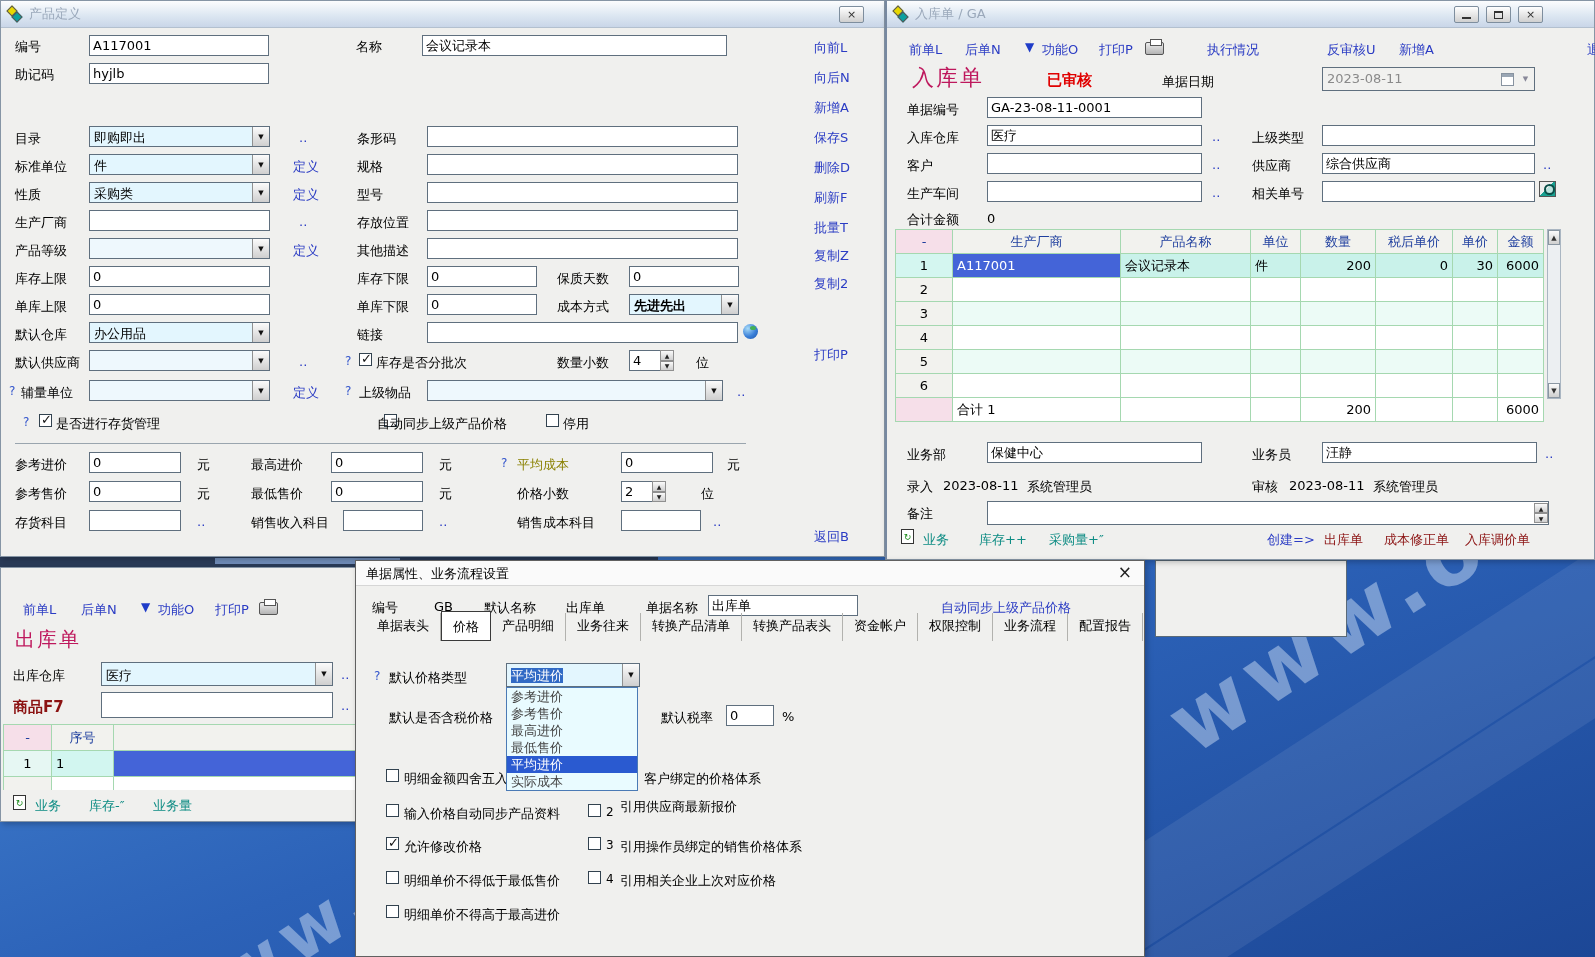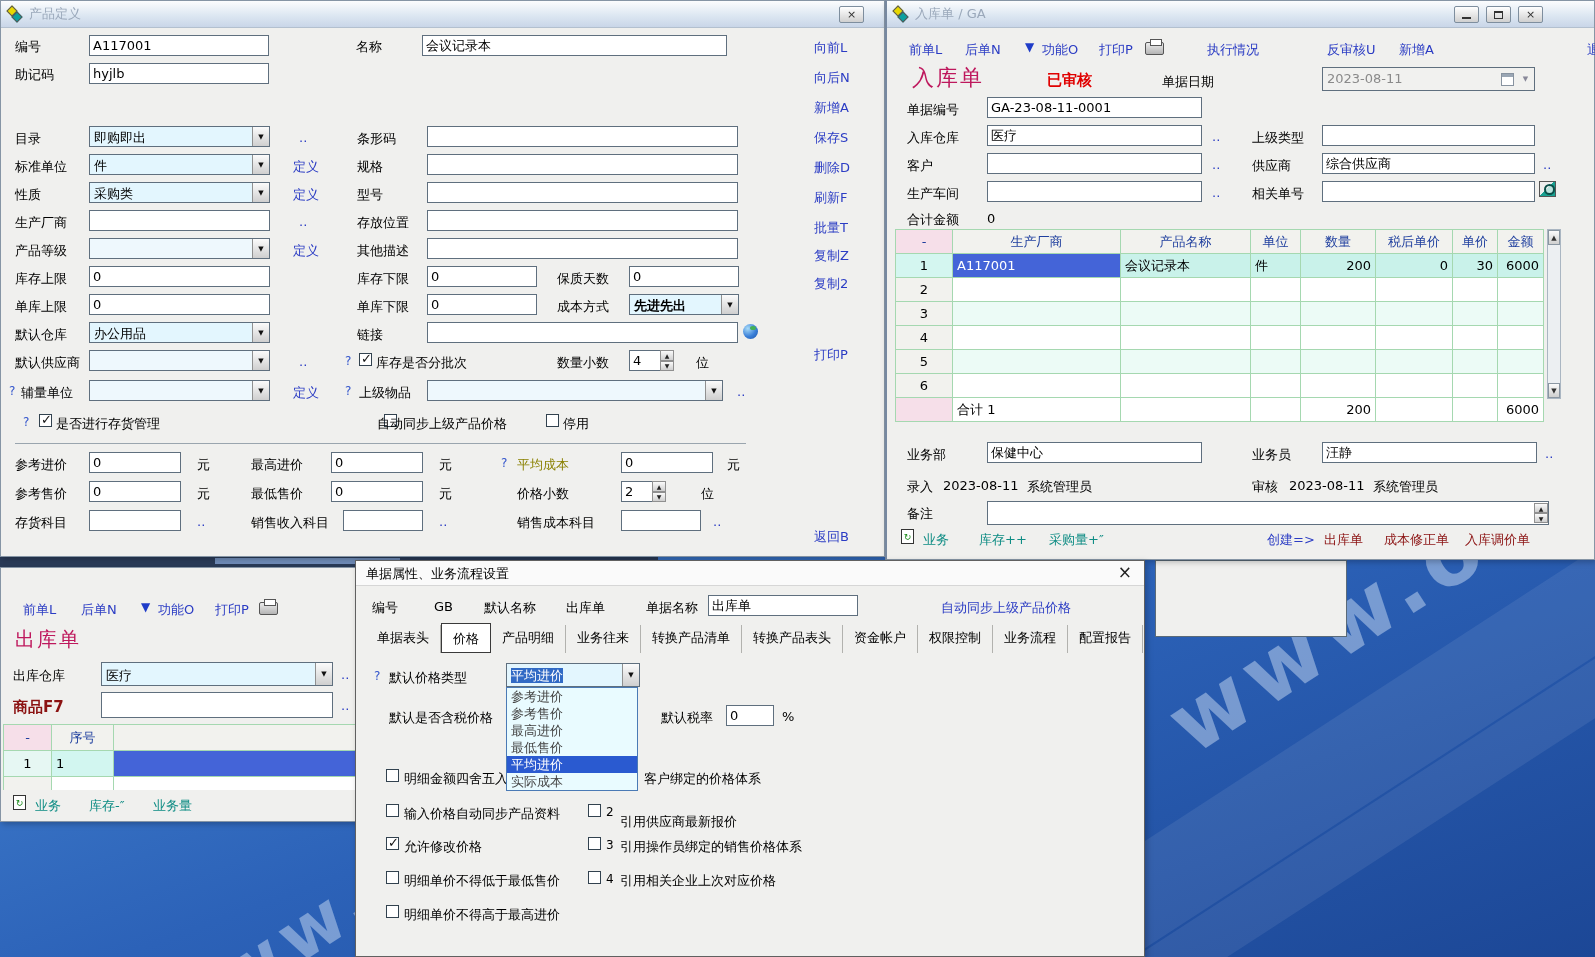--- a/index.html
+++ b/index.html
@@ -470,21 +470,21 @@
     </div>
 
     <span class="L" style="left:16px;top:38px">编号</span>
     <span class="L" style="left:78px;top:38px">GB</span>
     <span class="L" style="left:128px;top:38px">默认名称</span>
     <span class="L" style="left:210px;top:38px">出库单</span>
     <span class="L" style="left:290px;top:38px">单据名称</span>
     <input class="inp" style="left: 352px; top: 34px; width: 150px;" value="出库单">
     <span class="B" style="left:585px;top:38px">自动同步上级产品价格</span>
 
-    <div class="tabs" style="left:10px;top:64px">
+    <div class="tabs" style="left:10px;top:52px">
       <span class="tab">单据表头</span>
       <span class="tab active">价格</span>
       <span class="tab">产品明细</span>
       <span class="tab">业务往来</span>
       <span class="tab">转换产品清单</span>
       <span class="tab">转换产品表头</span>
       <span class="tab">资金帐户</span>
       <span class="tab">权限控制</span>
       <span class="tab">业务流程</span>
       <span class="tab">配置报告</span>
@@ -512,21 +512,21 @@
     <span class="L" style="left:426px;top:148px">%</span>
 
     <span class="cb" style="left:30px;top:208px"></span>
     <span class="L" style="left:48px;top:209px">明细金额四舍五入</span>
     <span class="L" style="left:288px;top:209px">客户绑定的价格体系</span>
 
     <span class="cb" style="left:30px;top:243px"></span>
     <span class="L" style="left:48px;top:244px">输入价格自动同步产品资料</span>
     <span class="cb" style="left:232px;top:243px"></span>
     <span class="L" style="left:250px;top:244px;font-size:12px">2</span>
-    <span class="L" style="left:264px;top:252px">引用供应商最新报价</span>
+    <span class="L" style="left:264px;top:237px">引用供应商最新报价</span>
 
     <span class="cb checked" style="left:30px;top:276px"></span>
     <span class="L" style="left:48px;top:277px">允许修改价格</span>
     <span class="cb" style="left:232px;top:276px"></span>
     <span class="L" style="left:250px;top:277px;font-size:12px">3</span>
     <span class="L" style="left:264px;top:277px">引用操作员绑定的销售价格体系</span>
 
     <span class="cb" style="left:30px;top:310px"></span>
     <span class="L" style="left:48px;top:311px">明细单价不得低于最低售价</span>
     <span class="cb" style="left:232px;top:310px"></span>

